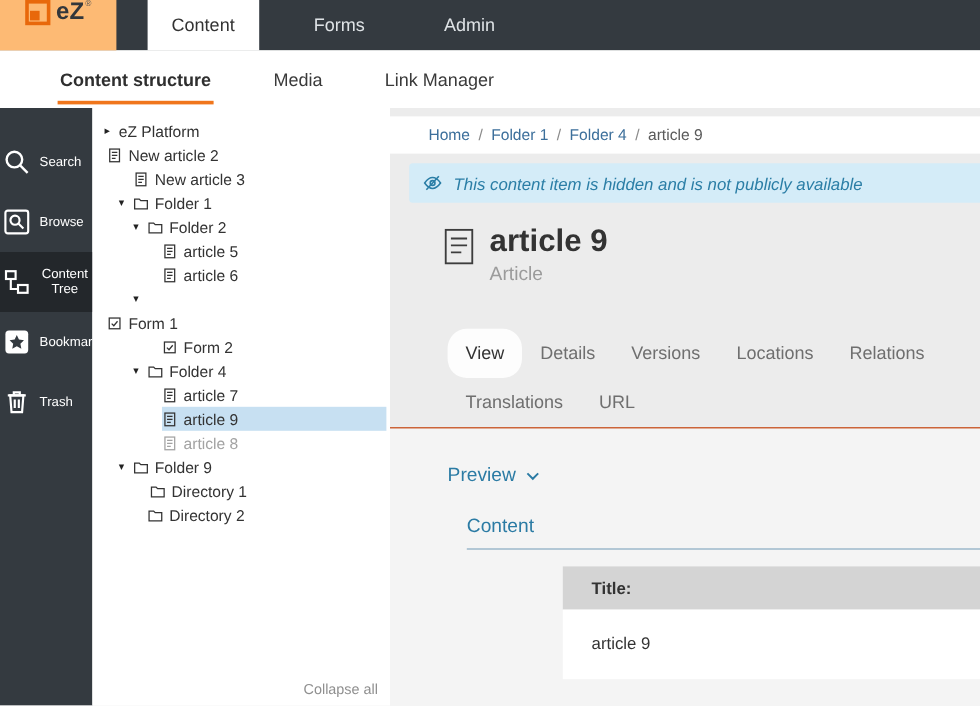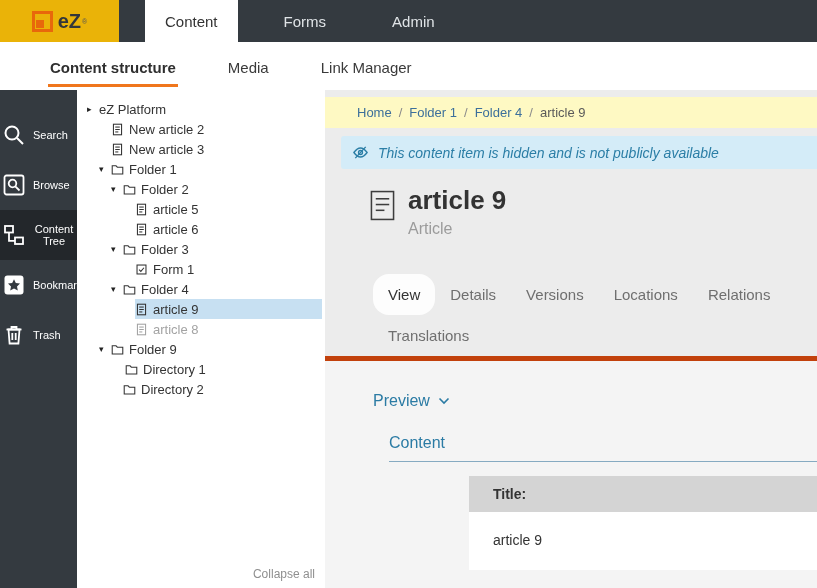--- a/index.html
+++ b/index.html
@@ -1,21 +1,21 @@
 <!DOCTYPE html>
 <html><head>
 <meta charset="utf-8">
 <style>
   *{box-sizing:border-box;margin:0;padding:0}
   html,body{width:817px;height:588px;overflow:hidden}
   body{font-family:"Liberation Sans",sans-serif;background:#fff;color:#333}
 
   
   .topbar{height:42px;background:#343a40;display:flex;align-items:stretch}
-  .logo{width:119px;background:#eab308;display:flex;align-items:center;justify-content:center;cursor:pointer}
+  .logo{width:97px;background:#fdba74;display:flex;justify-content:center;cursor:pointer}
   .logo-mark{width:21px;height:21px;border:3px solid #e8680b;position:relative;margin-right:5px}
   .logo-mark::after{content:"";position:absolute;left:1px;bottom:1px;width:8px;height:8px;background:#e8680b}
   .logo-text{font-size:20px;font-weight:bold;color:#33373b;line-height:1}
   .logo-reg{font-size:7px;color:#555;vertical-align:top;margin-left:1px}
   .top-tabs{display:flex;margin-left:26px;gap:26px}
   .top-tab{padding:0 20px;display:flex;align-items:center;font-size:15px;color:#dfe3e6;cursor:pointer}
   .top-tab.active{background:#fff;color:#333}
 
   
   .subnav{height:48px;background:#fff;display:flex;align-items:center;padding-left:48px;gap:48px}
@@ -39,35 +39,35 @@
   .tree-inner.selected{background:#c7e0f2}
   .ticon{flex:none;display:flex}
   .ticon svg{width:13px;height:13px;display:block}
   .tree-label{white-space:nowrap}
   .tree-row.hidden-item .tree-label{color:#a3a3a3}
   .tree-row.hidden-item .ticon{opacity:.45}
   .collapse-all{position:absolute;right:10px;bottom:7px;font-size:12px;color:#8f8f8f;cursor:pointer}
 
   
   .main{flex:1;display:flex;flex-direction:column;overflow:hidden;background:#ececec;min-width:0}
-  .breadcrumb{height:31px;background:#fef9c3;display:flex;align-items:center;padding-left:32px;font-size:13px;margin-top:7px;flex:none}
+  .breadcrumb{height:31px;background:#ffffff;display:flex;align-items:center;padding-left:32px;font-size:13px;margin-top:7px;flex:none}
   .crumb-link{color:#3c6f9b;cursor:pointer}
   .crumb-sep{color:#8a8a8a;margin:0 7px}
   .crumb-current{color:#5a5a5a}
   .alert{margin:8px 0 0 16px;width:620px;height:33px;background:#d4ecf8;display:flex;align-items:center;gap:9px;padding-left:11px;color:#2b7ea6;font-style:italic;font-size:14px;border-radius:3px;flex:none}
   .alert svg{width:17px;height:17px;flex:none}
   .title-block{display:flex;gap:13px;padding:17px 0 0 45px;flex:none}
   .title-icon svg{width:25px;height:31px;display:block;margin-top:4px}
   .page-title{font-size:26px;font-weight:bold;color:#333;line-height:1.1}
   .content-type{font-size:16px;color:#9b9b9b;margin-top:5px}
   .tabs{margin:36px 0 0 48px;width:437px;display:flex;flex-wrap:wrap;flex:none}
   .tab{padding:12px 15px;font-size:15px;color:#6f6f6f;cursor:pointer;border-radius:16px}
   .tab.active{background:#fdfdfd;color:#333}
 
-  .content-region{flex:1;background:#f4f4f4;border-top:5px solid #c2410c}
+  .content-region{flex:1;background:#f4f4f4;border-top:1px solid #c2410c}
   .preview-row{margin:31px 0 0 48px;display:flex;align-items:center;gap:8px;color:#2b7ba4;font-size:16px;cursor:pointer}
   .preview-row svg{width:12px;height:8px}
   .section{margin:24px 0 0 64px}
   .section-heading{color:#2b7ba4;font-size:16px;padding-bottom:9px;border-bottom:1px solid #86aac1;width:700px}
   .field-table{margin:14px 0 0 80px;width:640px}
   .field-head{background:#d4d4d4;padding:10px 24px;font-size:14px;font-weight:bold;color:#333}
   .field-value{background:#fff;padding:20px 24px 22px;font-size:14px;color:#333}
 </style>
 </head>
 <body>
@@ -147,21 +147,21 @@
     </div>
 
   <div class="tree-panel">
     <div id="tree-items">
         <div class="tree-row" style="padding-left: 10px;">
           <span class="arrow">▸</span>
           <span class="tree-inner">
             <span class="tree-label">eZ Platform</span>
           </span>
         </div>
-        <div class="tree-row" style="padding-left: 22px; text-align: center;">
+        <div class="tree-row" style=" text-align: center;">
           <span class="arrow"></span>
           <span class="tree-inner">
             <span class="ticon">
               <svg viewBox="0 0 16 16" fill="none" stroke="#333" stroke-width="1.3">
                 <rect x="3" y="1.5" width="10" height="13"></rect>
                 <line x1="5.2" y1="5" x2="10.8" y2="5"></line>
                 <line x1="5.2" y1="8" x2="10.8" y2="8"></line>
                 <line x1="5.2" y1="11" x2="9" y2="11"></line>
               </svg>
             </span>
@@ -227,50 +227,68 @@
                 <line x1="5.2" y1="5" x2="10.8" y2="5"></line>
                 <line x1="5.2" y1="8" x2="10.8" y2="8"></line>
                 <line x1="5.2" y1="11" x2="9" y2="11"></line>
               </svg>
             </span>
             <span class="tree-label">article 6</span>
           </span>
         </div>
         <div class="tree-row" style="padding-left: 34px;">
           <span class="arrow">▾</span>
-          <span class="tree-inner">
-            <span class="ticon">
-              <svg viewBox="0 0 16 16" fill="none" stroke="#333" stroke-width="1.3">
-                <path d="M1.5 13.5 V3.5 H6.2 L7.8 5.2 H14.5 V13.5 Z"></path>
-              </svg>
-            </span>
-            <span class="tree-label">Folder 3</span>
-          </span>
-        </div>
-        <div class="tree-row" style="padding-left: 46px;">
+        </div>
+        <div class="tree-row" style="">
           <span class="arrow"></span>
           <span class="tree-inner">
             <span class="ticon">
               <svg viewBox="0 0 16 16" fill="none" stroke="#333" stroke-width="1.3">
                 <rect x="2.5" y="2.5" width="11" height="11"></rect>
                 <path d="M5 8.2 L7.2 10.4 L11 5.8"></path>
               </svg>
             </span>
             <span class="tree-label">Form 1</span>
           </span>
         </div>
+        <div class="tree-row" style="padding-left: 46px;">
+          <span class="arrow"></span>
+          <span class="tree-inner">
+            <span class="ticon">
+              <svg viewBox="0 0 16 16" fill="none" stroke="#333" stroke-width="1.3">
+                <rect x="2.5" y="2.5" width="11" height="11"></rect>
+                <path d="M5 8.2 L7.2 10.4 L11 5.8"></path>
+              </svg>
+            </span>
+            <span class="tree-label">Form 2</span>
+          </span>
+        </div>
         <div class="tree-row" style="padding-left: 34px;">
           <span class="arrow">▾</span>
           <span class="tree-inner">
             <span class="ticon">
               <svg viewBox="0 0 16 16" fill="none" stroke="#333" stroke-width="1.3">
                 <path d="M1.5 13.5 V3.5 H6.2 L7.8 5.2 H14.5 V13.5 Z"></path>
               </svg>
             </span>
             <span class="tree-label">Folder 4</span>
+          </span>
+        </div>
+        <div class="tree-row" style="padding-left: 46px;">
+          <span class="arrow"></span>
+          <span class="tree-inner">
+            <span class="ticon">
+              <svg viewBox="0 0 16 16" fill="none" stroke="#333" stroke-width="1.3">
+                <rect x="3" y="1.5" width="10" height="13"></rect>
+                <line x1="5.2" y1="5" x2="10.8" y2="5"></line>
+                <line x1="5.2" y1="8" x2="10.8" y2="8"></line>
+                <line x1="5.2" y1="11" x2="9" y2="11"></line>
+              </svg>
+            </span>
+            <span class="tree-label">article 7</span>
           </span>
         </div>
         <div class="tree-row" style="padding-left: 46px;">
           <span class="arrow"></span>
           <span class="tree-inner selected">
             <span class="ticon">
               <svg viewBox="0 0 16 16" fill="none" stroke="#333" stroke-width="1.3">
                 <rect x="3" y="1.5" width="10" height="13"></rect>
                 <line x1="5.2" y1="5" x2="10.8" y2="5"></line>
                 <line x1="5.2" y1="8" x2="10.8" y2="8"></line>
@@ -368,20 +386,21 @@
       </div>
     </div>
 
     <div class="tabs" id="tabs">
         <div class="tab active">View</div>
         <div class="tab">Details</div>
         <div class="tab">Versions</div>
         <div class="tab">Locations</div>
         <div class="tab">Relations</div>
         <div class="tab">Translations</div>
+        <div class="tab">URL</div>
       </div>
 
     <div class="content-region">
       <div class="preview-row">
         <span>Preview</span>
         <svg viewBox="0 0 12 8" fill="none" stroke="currentColor" stroke-width="1.6">
           <polyline points="1.5,1.5 6,6 10.5,1.5"></polyline>
         </svg>
       </div>
       <div class="section">

